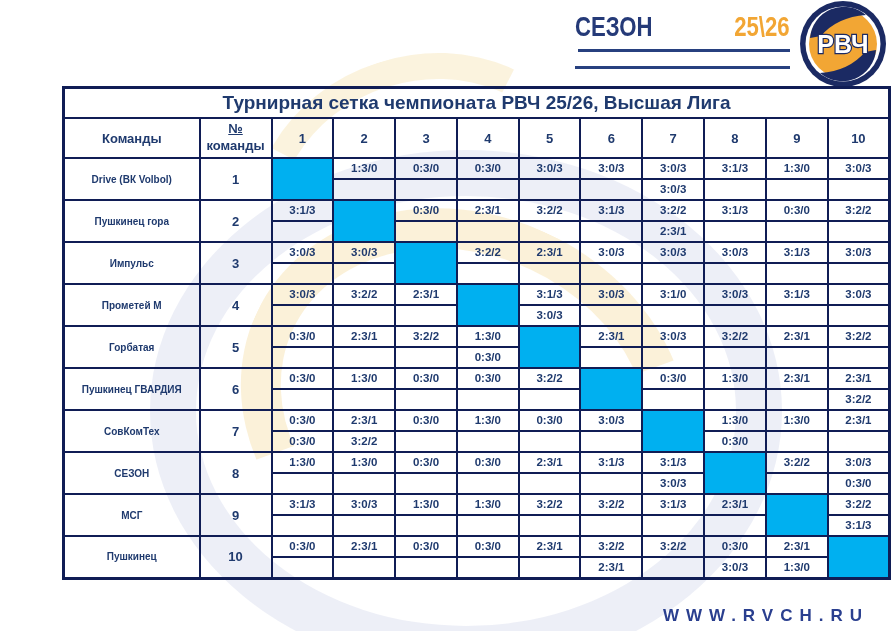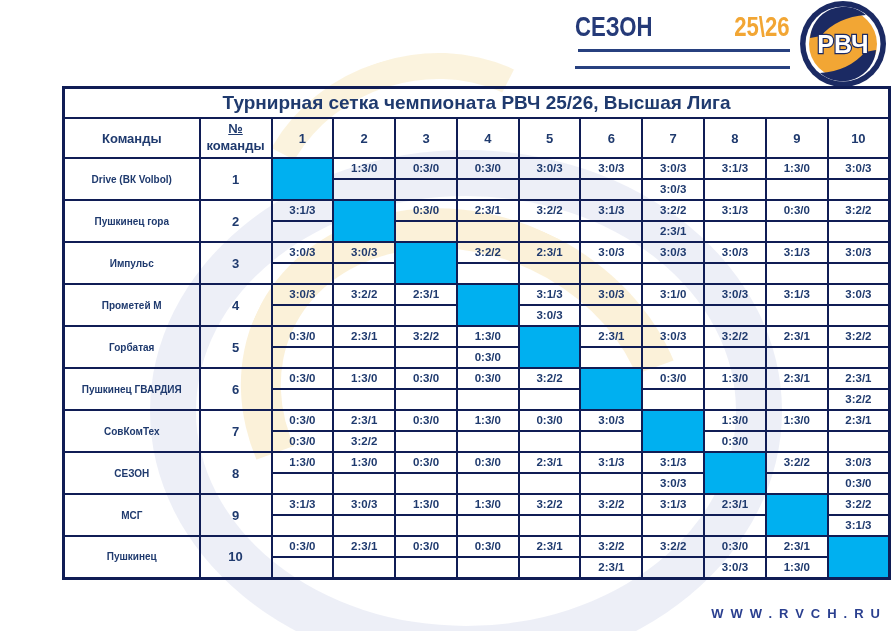--- a/index.html
+++ b/index.html
@@ -48,22 +48,22 @@
   td.num-hdr { font-size:12px; line-height:1.3; }
   td.num-hdr span { display:block; }
   td.num-hdr .num-symbol { text-decoration:underline; }
   td.team-name { font-size:10px; }
   td.team-num  { font-size:13px; }
   tr.sub { height:21px; }
   td.score { font-size:11.5px; line-height:1; }
   td.diag { background:#00b0f0; }
 
   
-  .site { position:absolute; top:606px; right:8px;
-          color:#2a3f8f; font-size:13px; font-weight:bold; letter-spacing:7px; }
+  .site { position:absolute; top:606px; right:26px;
+          color:#2a3f8f; font-size:17px; font-weight:bold; letter-spacing:7px; }
 </style>
 </head>
 <body>
 
 <div class="stage">
 
   <div class="wm wm1"></div>
   <div class="wm wm2"></div>
   <div class="wm wm3"></div>
 

